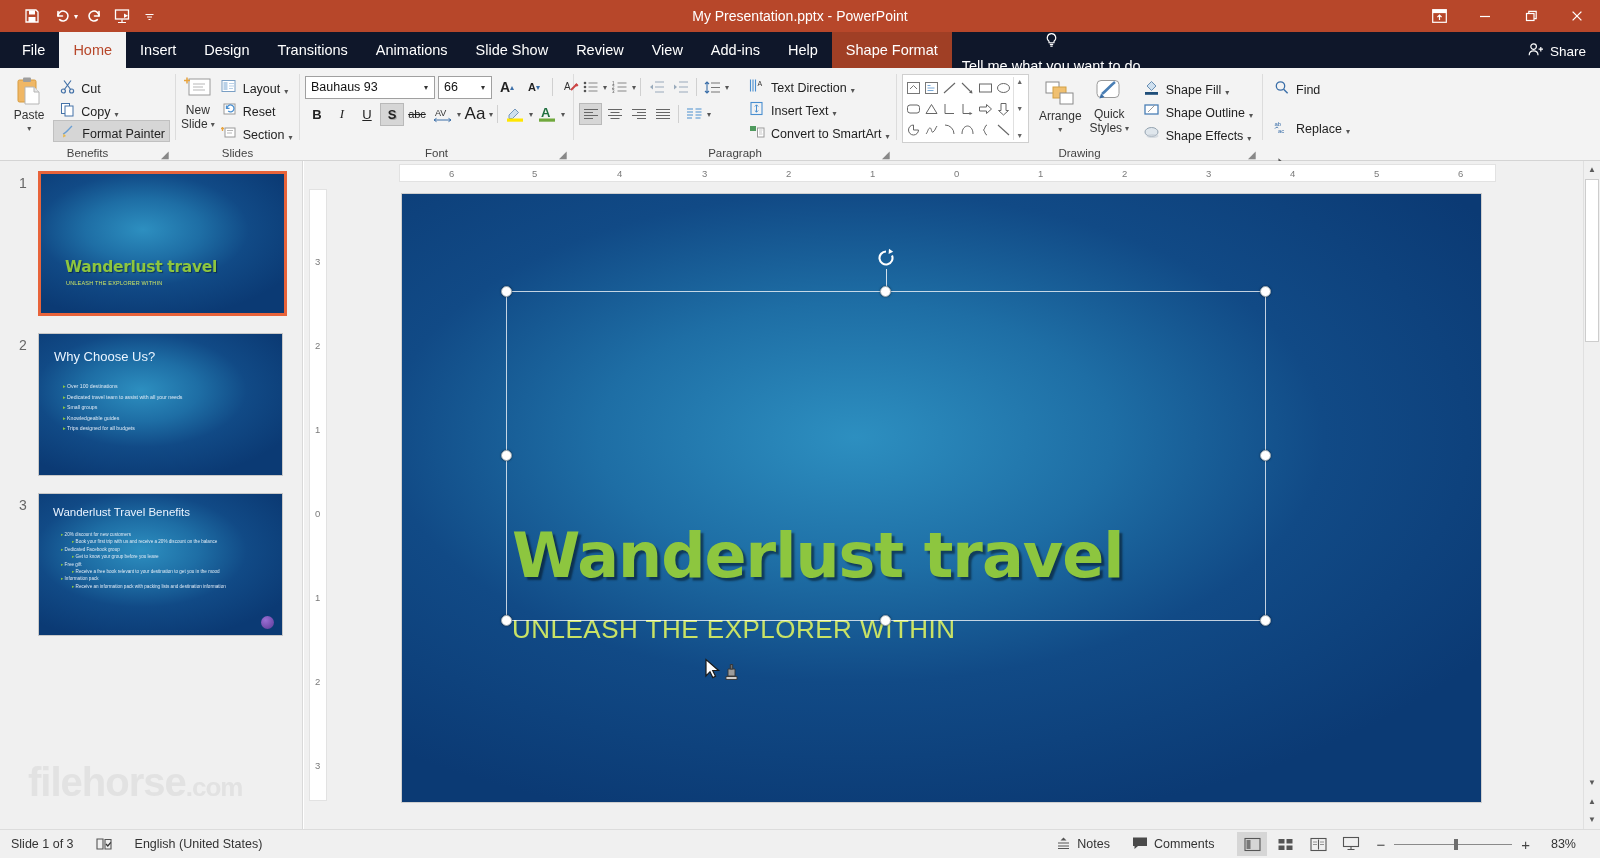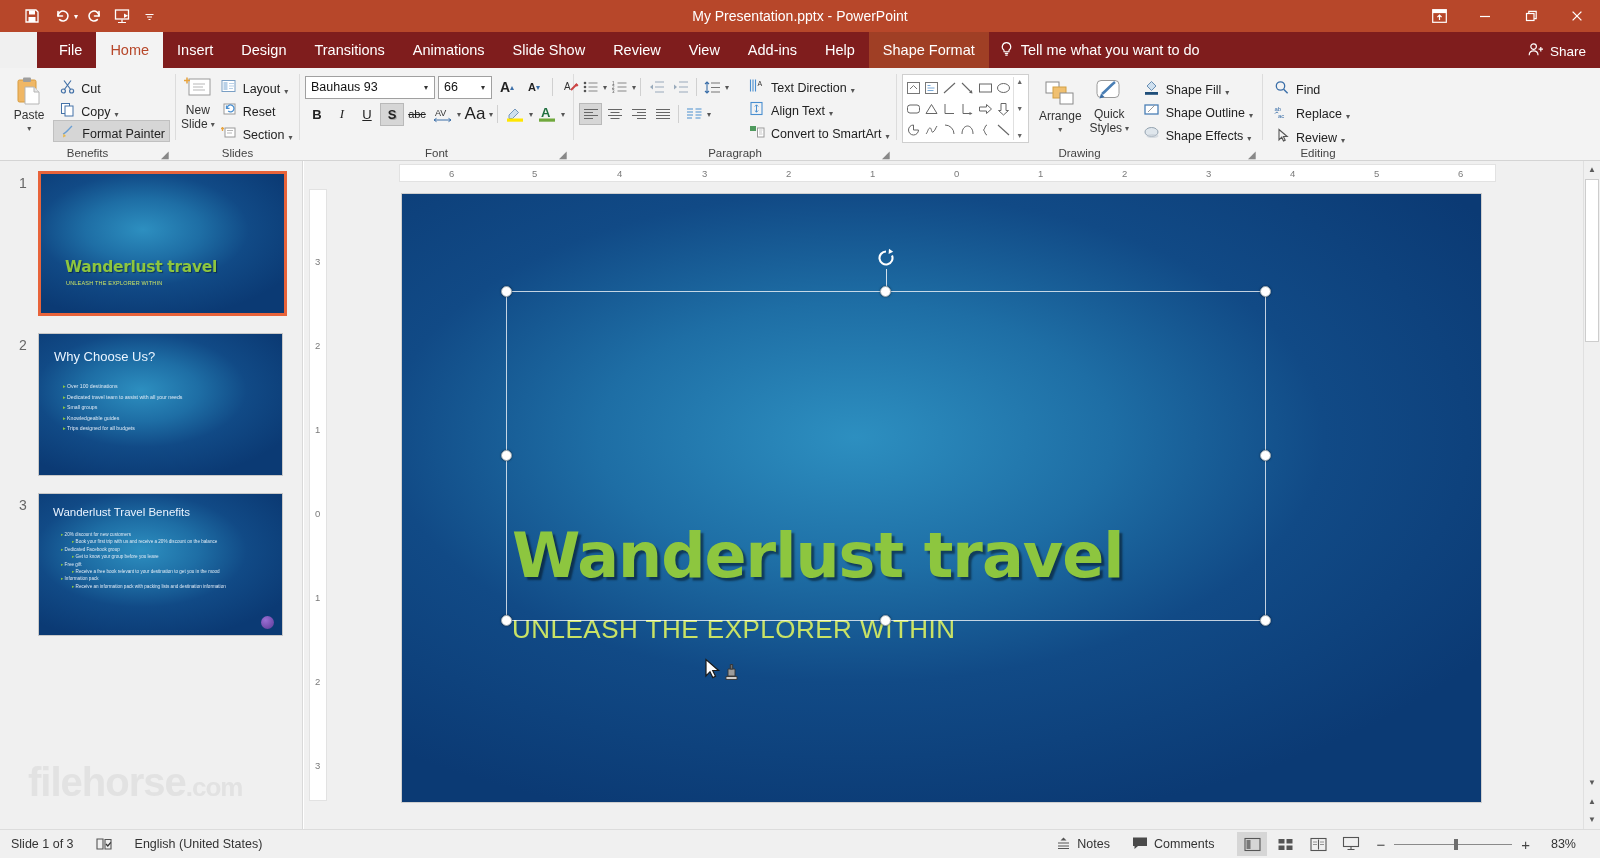--- a/index.html
+++ b/index.html
@@ -30,32 +30,32 @@
   .win-ctrls {
     position: absolute; right: 0; top: 0; height: 32px; display: flex; align-items: center;
   }
   .win-btn {
     width: 46px; height: 32px; display: flex; align-items: center; justify-content: center;
     color: #fff;
   }
 
   
   .tabbar {
-    height: 36px; background: #7f1d1d; display: flex; align-items: flex-end;
-    position: relative; padding-left: 8px; margin-left: 37px;
+    height: 36px; background: #0f172a; display: flex; align-items: flex-end;
+    position: relative; padding-left: 8px;
   }
   .tab {
     height: 36px; padding: 0 14px; display: flex; align-items: center;
     color: #fff; font-size: 14.5px; white-space: nowrap;
   }
   .tab.active { background: #f3f3f3; color: #b7472a; }
   .tab.contextual { background: #a03f25; }
   .tellme {
     display: flex; align-items: center; gap: 7px; color: #fff;
-    font-size: 14.5px; padding: 0 10px; height: 36px;
+    font-size: 14.5px; padding: 0 10px; height: 36px; flex-direction: column;
   }
   .share {
     position: absolute; right: 14px; bottom: 8px; color: #fff;
     font-size: 13.5px; display: flex; align-items: center; gap: 5px;
   }
 
   
   .ribbon {
     height: 93px; background: #f3f3f3; border-bottom: 1px solid #d4d4d4;
     display: flex; position: relative;
@@ -581,21 +581,21 @@
           <span>Text Direction</span>
           <span class="cap">▾</span>
         </div>
         <div class="small-row">
           <span class="icon-sq">
             <svg width="16" height="15" viewBox="0 0 16 15">
                 <rect x="2" y="1.5" width="11" height="12" fill="none" stroke="#4a8fd0" stroke-width="1.1"></rect>
                 <path d="M7.5 4v7M5.8 5.5l1.7-1.7 1.7 1.7M5.8 9.5l1.7 1.7 1.7-1.7" stroke="#4a8fd0" stroke-width="1" fill="none"></path>
               </svg>
           </span>
-          <span>Align Text</span>
+          <span>Insert Text</span>
           <span class="cap">▾</span>
         </div>
         <div class="small-row">
           <span class="icon-sq">
             <svg width="16" height="15" viewBox="0 0 16 15">
                 <rect x="1" y="2" width="6" height="5" fill="#4f9a5e"></rect>
                 <rect x="8.5" y="4" width="6.5" height="9" fill="#fff" stroke="#9a9a9a"></rect>
                 <path d="M10 6h3.5M10 8h3M10 10h3.5" stroke="#c0c0c0" stroke-width="0.9"></path>
               </svg>
           </span>
@@ -773,21 +773,21 @@
         </div>
       </div>
     </div>
     <div class="grp-label">Drawing</div>
     <div class="dlg">◢</div>
   </div>
   <div class="grp-sep"></div>
 
   <div class="grp" style="width:110px">
     <div class="grp-body" style="padding-top:7px">
-      <div style="display:flex;flex-direction:column;gap:2px">
+      <div style="display:flex;flex-direction:column;gap:17px">
         <div class="small-row">
           <span class="icon-sq">
             <svg width="16" height="15" viewBox="0 0 16 15">
                 <circle cx="6.5" cy="6" r="4.2" fill="none" stroke="#3a6ea8" stroke-width="1.3"></circle>
                 <path d="M9.6 9.3l4 4" stroke="#3a6ea8" stroke-width="1.4"></path>
               </svg>
           </span>
           <span>Find</span>
         </div>
         <div class="small-row">

